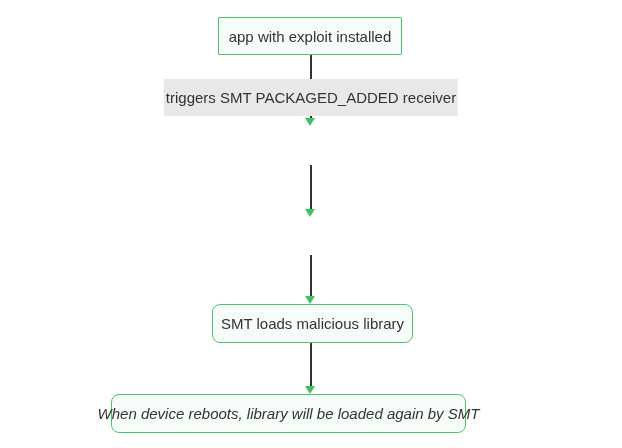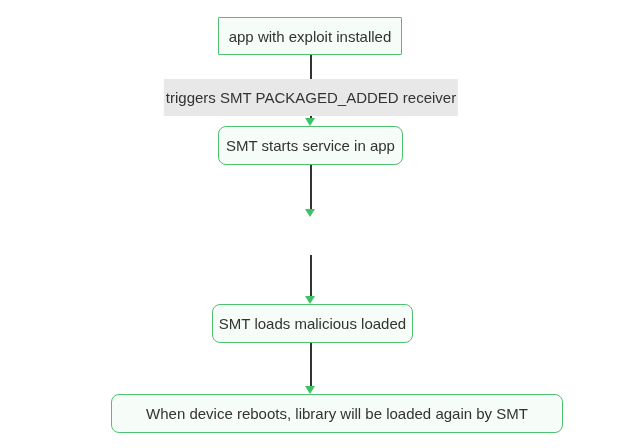--- a/index.html
+++ b/index.html
@@ -29,21 +29,21 @@
     z-index: 2;
     text-align: center;
   }
   .node.rect    { border-radius: 1px; }
   .node.rounded { border-radius: 8px; }
 
   #node-0 { left: 218px; top: 17px;  width: 184px; height: 38px; }
   #node-1 { left: 218px; top: 126px; width: 185px; height: 39px; }
   #node-2 { left: 174px; top: 217px; width: 276px; height: 38px; }
   #node-3 { left: 212px; top: 304px; width: 201px; height: 39px; }
-  #node-4 { left: 111px; top: 394px; width: 452px; height: 39px; }
+  #node-4 { left: 111px; top: 394px; width: 355px; height: 39px; font-style: italic; }
 
   .edge-line {
     position: absolute;
     left: 310px;
     width: 1.5px;
     background: var(--arrow-line, #333333);
     z-index: 1;
   }
   #line-0 { top: 55px;  height: 64px; }
   #line-1 { top: 165px; height: 45px; }
@@ -93,26 +93,23 @@
   <div class="arrowhead" id="head-1"></div>
   <div class="arrowhead" id="head-2"></div>
   <div class="arrowhead" id="head-3"></div>
 
   <div class="edge-label">triggers SMT PACKAGED_ADDED receiver</div>
 
   <div class="node rect" id="node-0">
     <span>app with exploit installed</span>
   </div>
 
-  <div class="node rounded" id="node-1">
-    <span>SMT starts service in app</span>
-  </div>
 
 
   <div class="node rounded" id="node-3">
-    <span>SMT loads malicious loaded</span>
+    <span>SMT loads malicious library</span>
   </div>
 
   <div class="node rounded" id="node-4">
     <span>When device reboots, library will be loaded again by SMT</span>
   </div>
 
 </div>
 
 </body></html>

